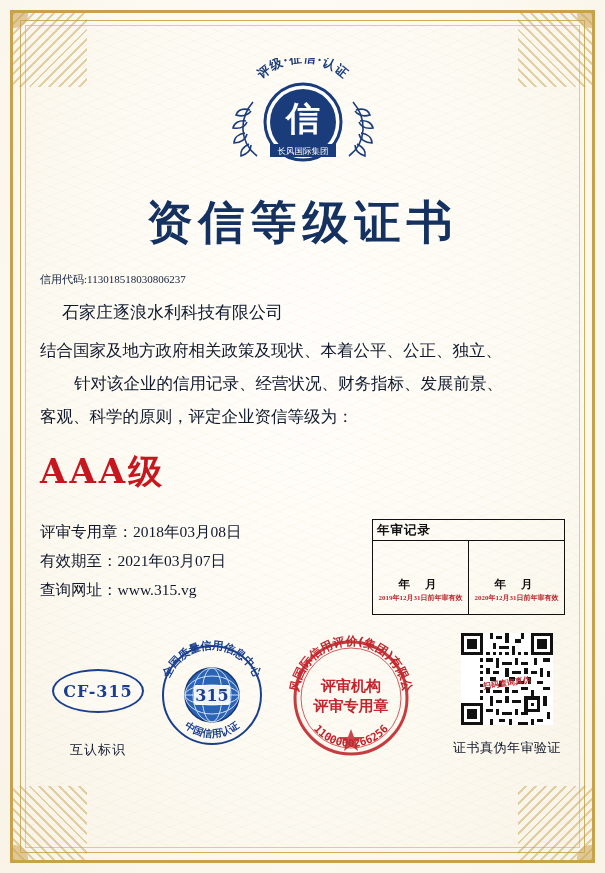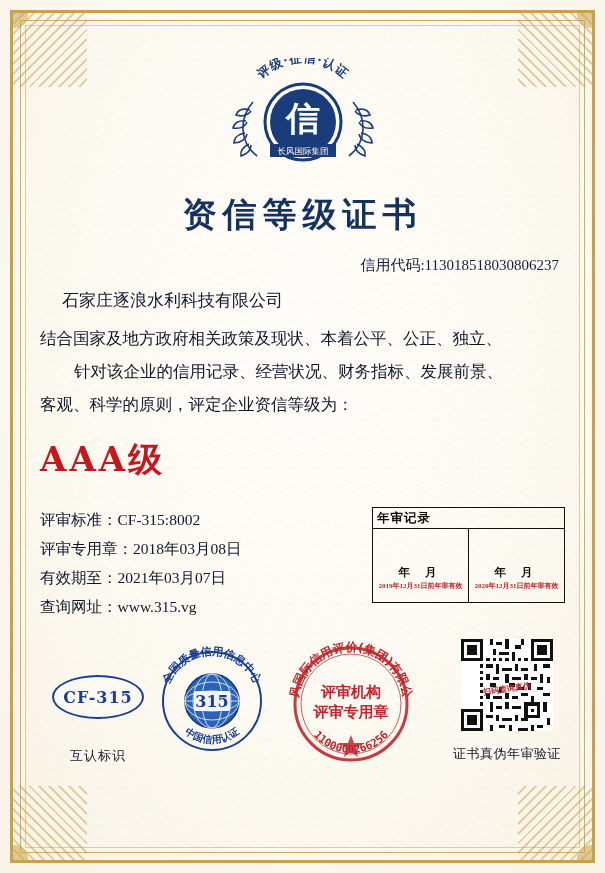--- a/index.html
+++ b/index.html
@@ -73,29 +73,29 @@
     width: 160px;
     height: 120px;
     position: relative;
   }
   .emblem-wrap svg { display: block; }
 
   .title {
     text-align: center;
     font-family: "DejaVu Serif", serif;
     font-weight: bold;
-    font-size: 34px;
+    font-size: 46px;
     letter-spacing: 6px;
     color: #15315f;
     margin-top: 14px;
     text-shadow: 0 1px 0 rgba(255,255,255,0.8);
   }
   .code-line {
-    text-align: right;
-    font-size: 15px;
+    text-align: left;
+    font-size: 11px;
     color: #14213d;
     margin-top: 18px;
     padding-right: 6px;
     font-family: "Liberation Serif", serif;
   }
   .company {
     font-size: 17px;
     font-weight: normal;
     color: #101a2e;
     margin-top: 14px;
@@ -314,23 +314,20 @@
     <div class="body-text">
       <div>结合国家及地方政府相关政策及现状、本着公平、公正、独立、</div>
       <div><span class="indent"></span><span>针对该企业的信用记录、经营状况、财务指标、发展前景、</span></div>
       <div>客观、科学的原则，评定企业资信等级为：</div>
     </div>
 
     <div class="grade">AAA级</div>
 
     <div class="mid-row">
       <div class="info-block">
-        <div>
-          <span>评审标准：</span><span class="val">CF-315:8002</span>
-        </div>
         <div>
           <span>评审专用章：</span><span class="val">2018年03月08日</span>
         </div>
         <div>
           <span>有效期至：</span><span class="val">2021年03月07日</span>
         </div>
         <div>
           <span>查询网址：</span><span class="val">www.315.vg</span>
         </div>
       </div>

